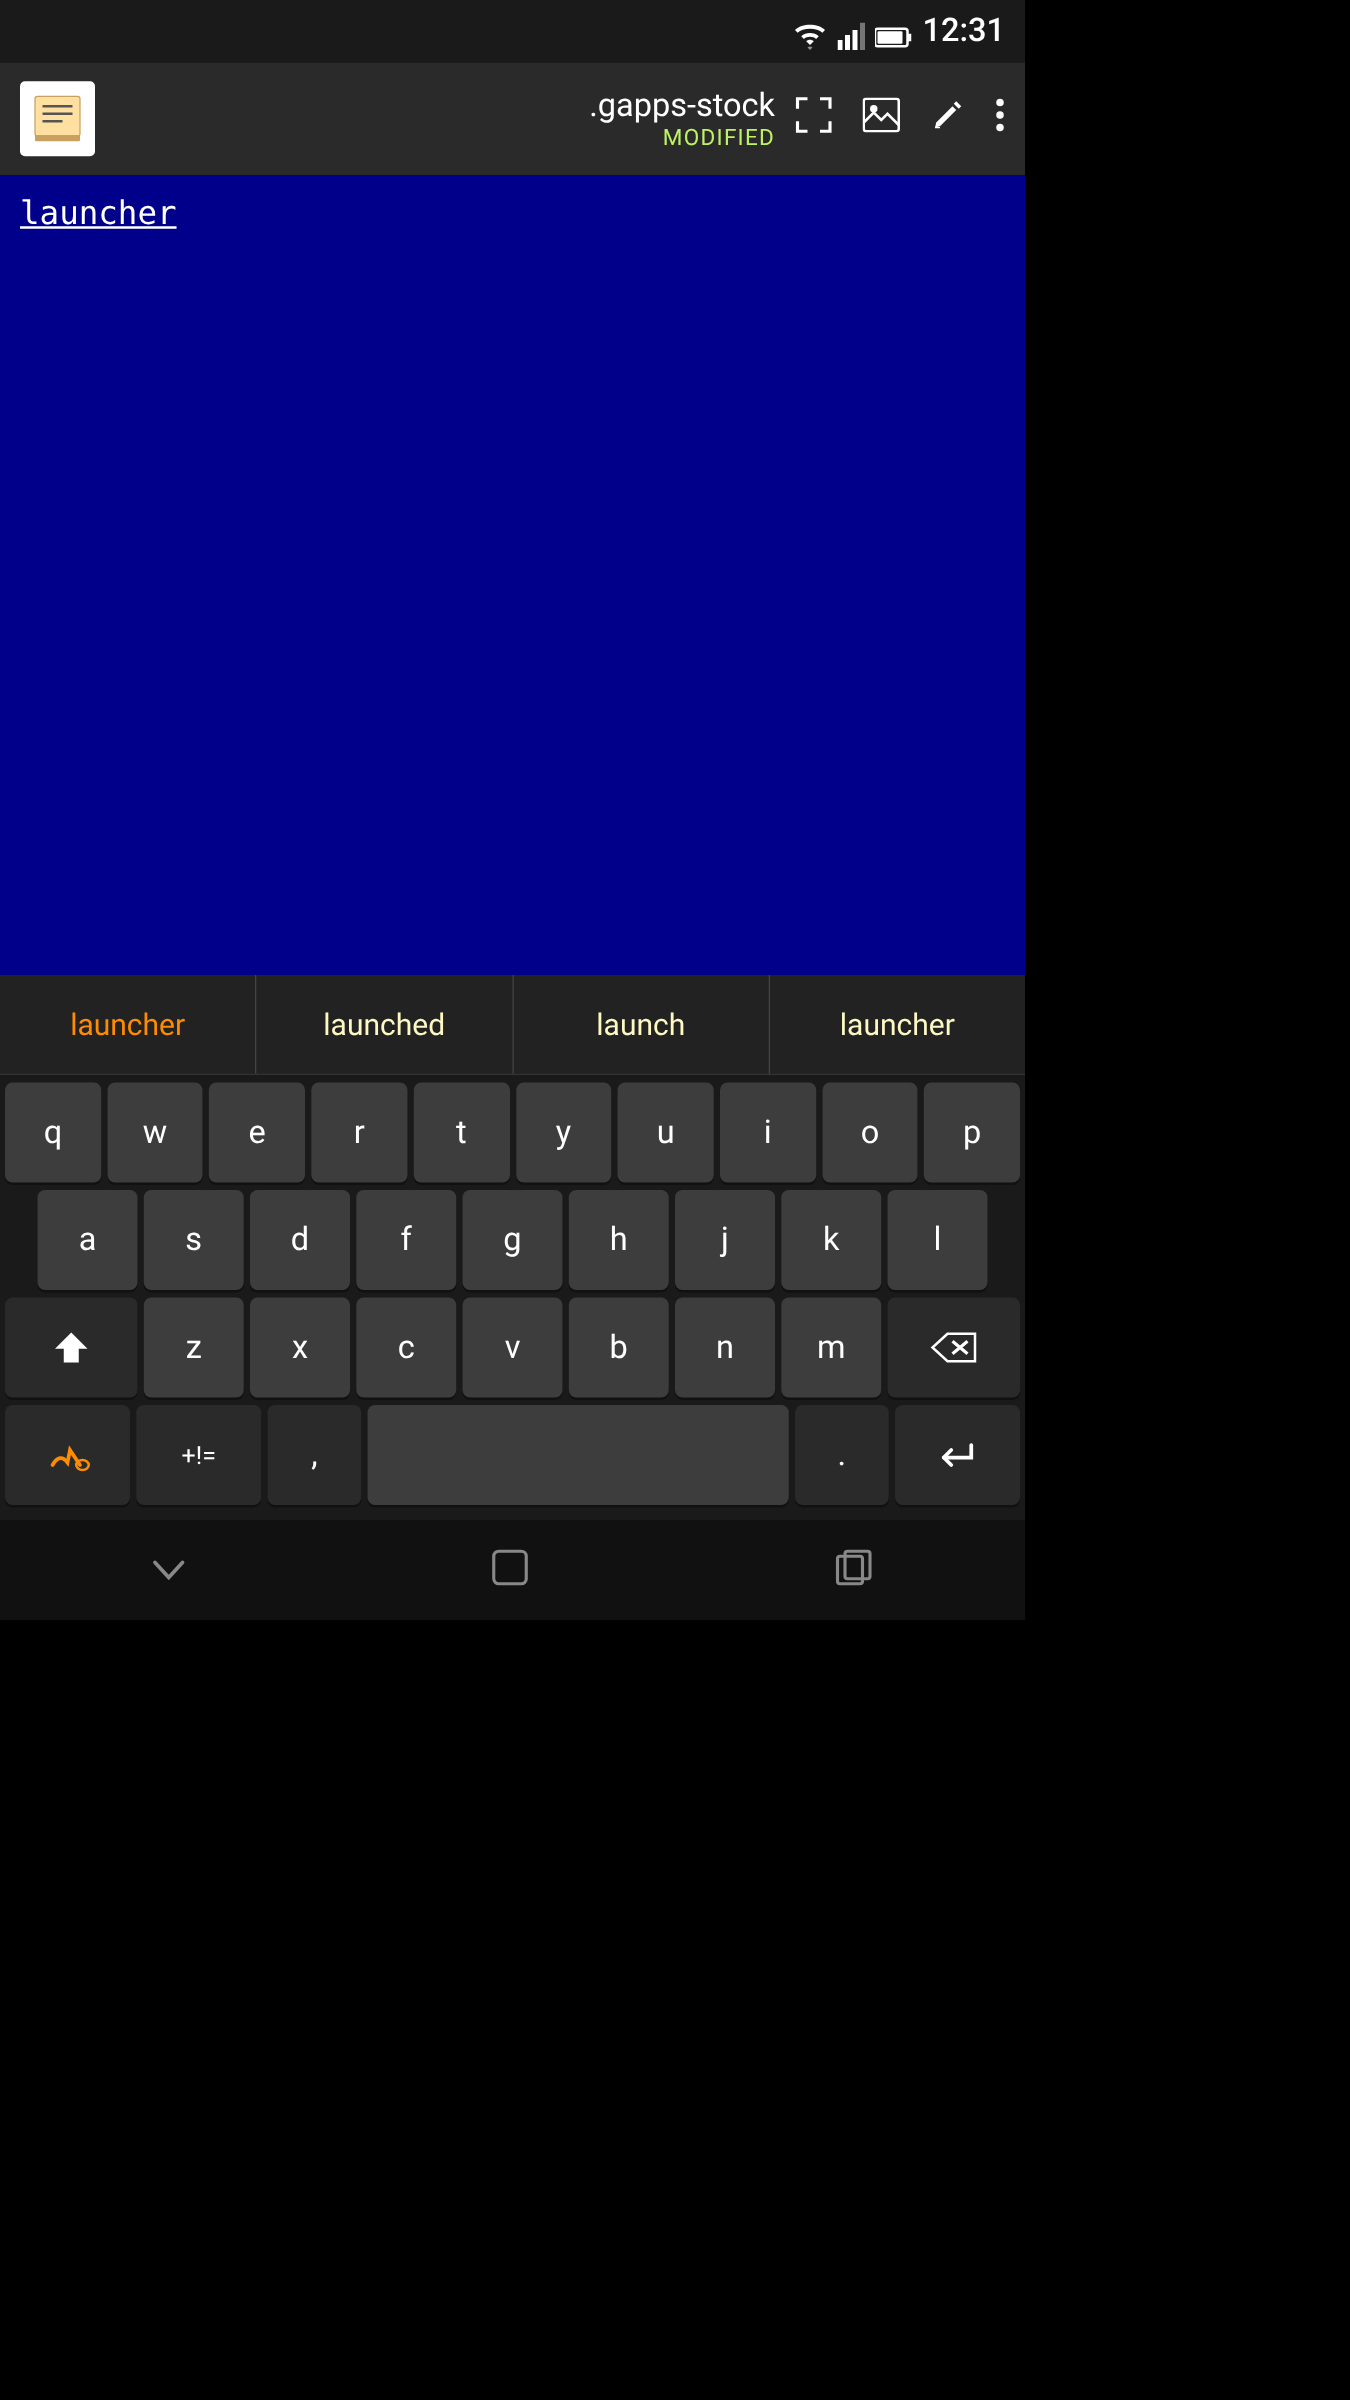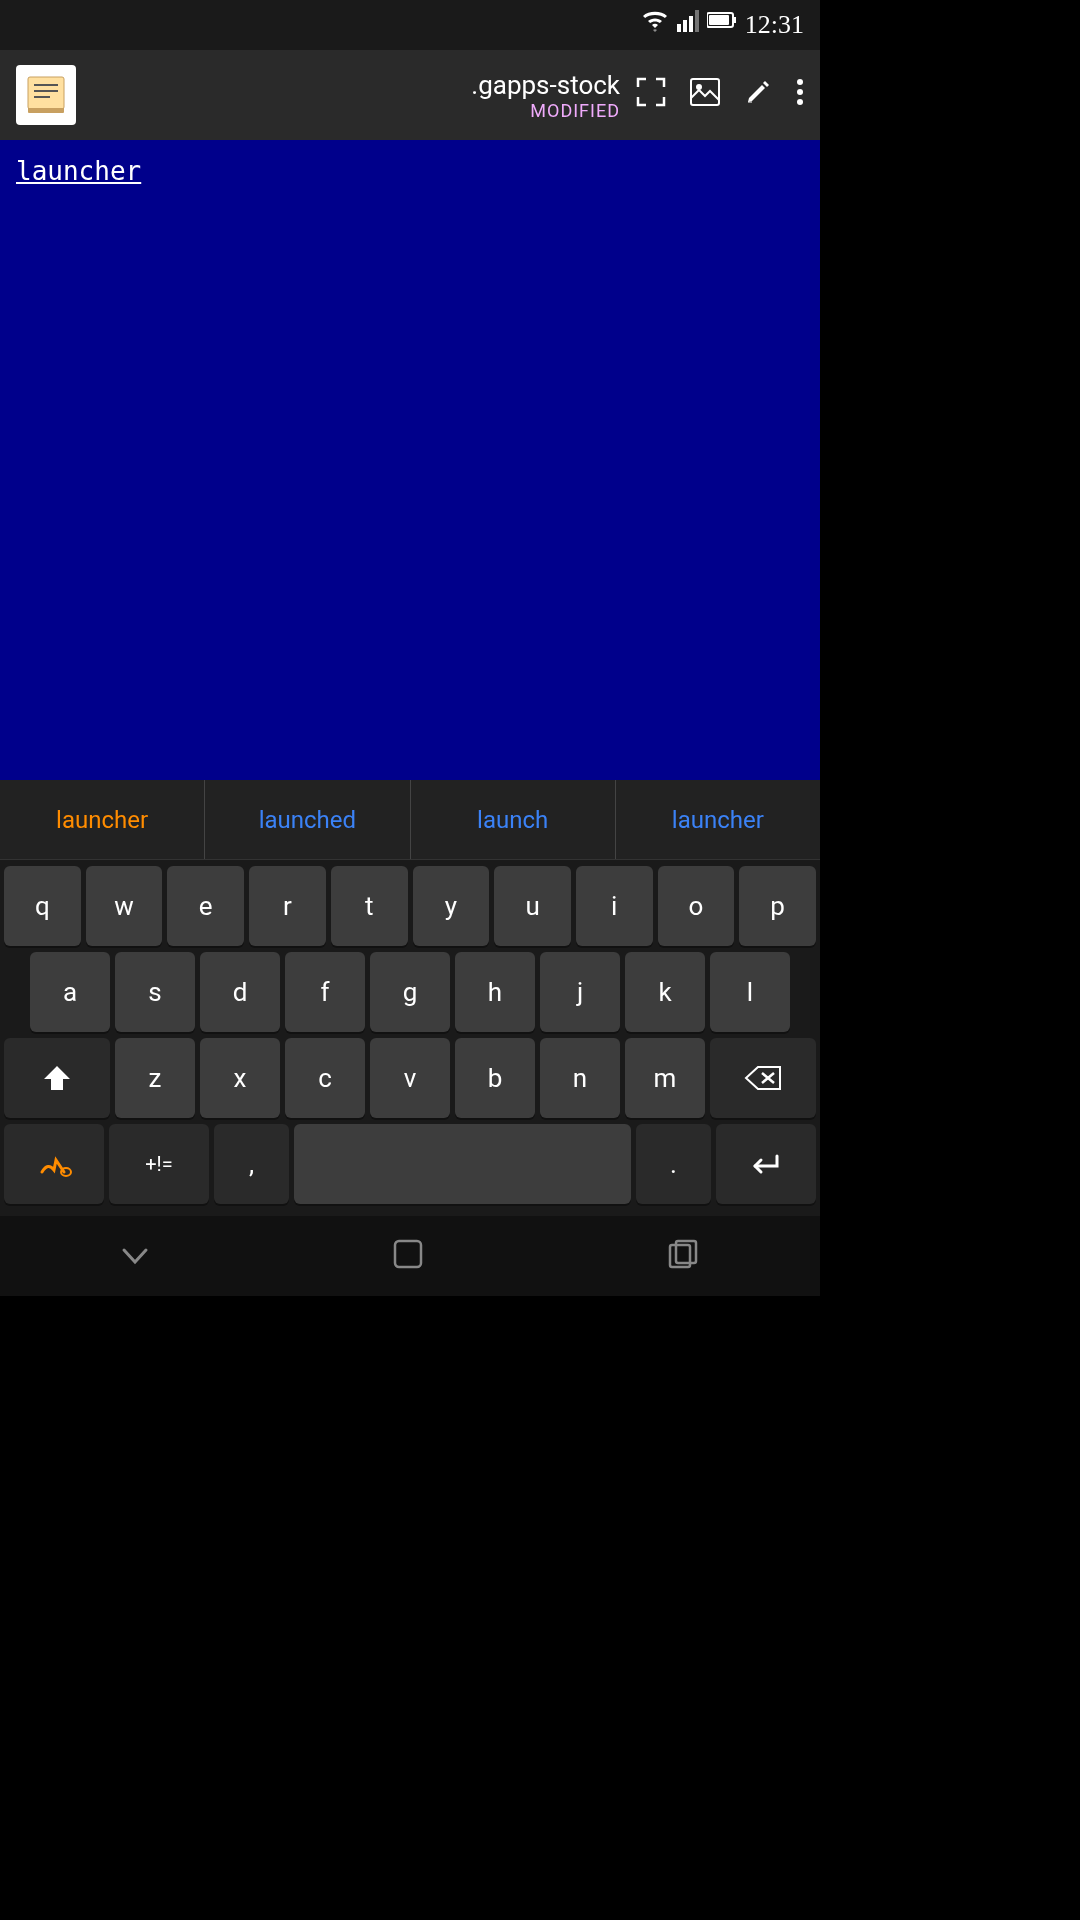--- a/index.html
+++ b/index.html
@@ -18,23 +18,22 @@
       height: 50px;
       background: #1a1a1a;
       display: flex;
       align-items: center;
       justify-content: flex-end;
       padding: 0 16px;
       gap: 10px;
     }
     .status-icons {
       display: flex;
-      align-items: flex-start;
+      align-items: flex-end;
       gap: 8px;
-      font-family: Liberation Serif, serif;
     }
     .status-time {
       color: #fff;
       font-size: 26px;
       font-weight: 500;
     }
 
     
     .title-bar {
       width: 100%;
@@ -59,21 +58,21 @@
     .title-text {
       flex: 1;
       text-align: right;
     }
     .title-name {
       color: #fff;
       font-size: 26px;
       font-weight: 400;
     }
     .title-status {
-      color: #f0abfc;
+      color: #bef264;
       font-size: 18px;
       letter-spacing: 1px;
     }
     .title-actions {
       display: flex;
       align-items: center;
       gap: 24px;
     }
     .title-action-icon {
       color: #ccc;
@@ -113,21 +112,21 @@
       border-bottom: 1px solid #333;
     }
     .suggestion {
       flex: 1;
       display: flex;
       align-items: center;
       justify-content: center;
       height: 100%;
       border-right: 1px solid #444;
       font-size: 24px;
-      color: #3b82f6;
+      color: #fef9c3;
       cursor: pointer;
     }
     .suggestion:last-child {
       border-right: none;
     }
     .suggestion.active {
       color: #FF8C00;
     }
 
     

